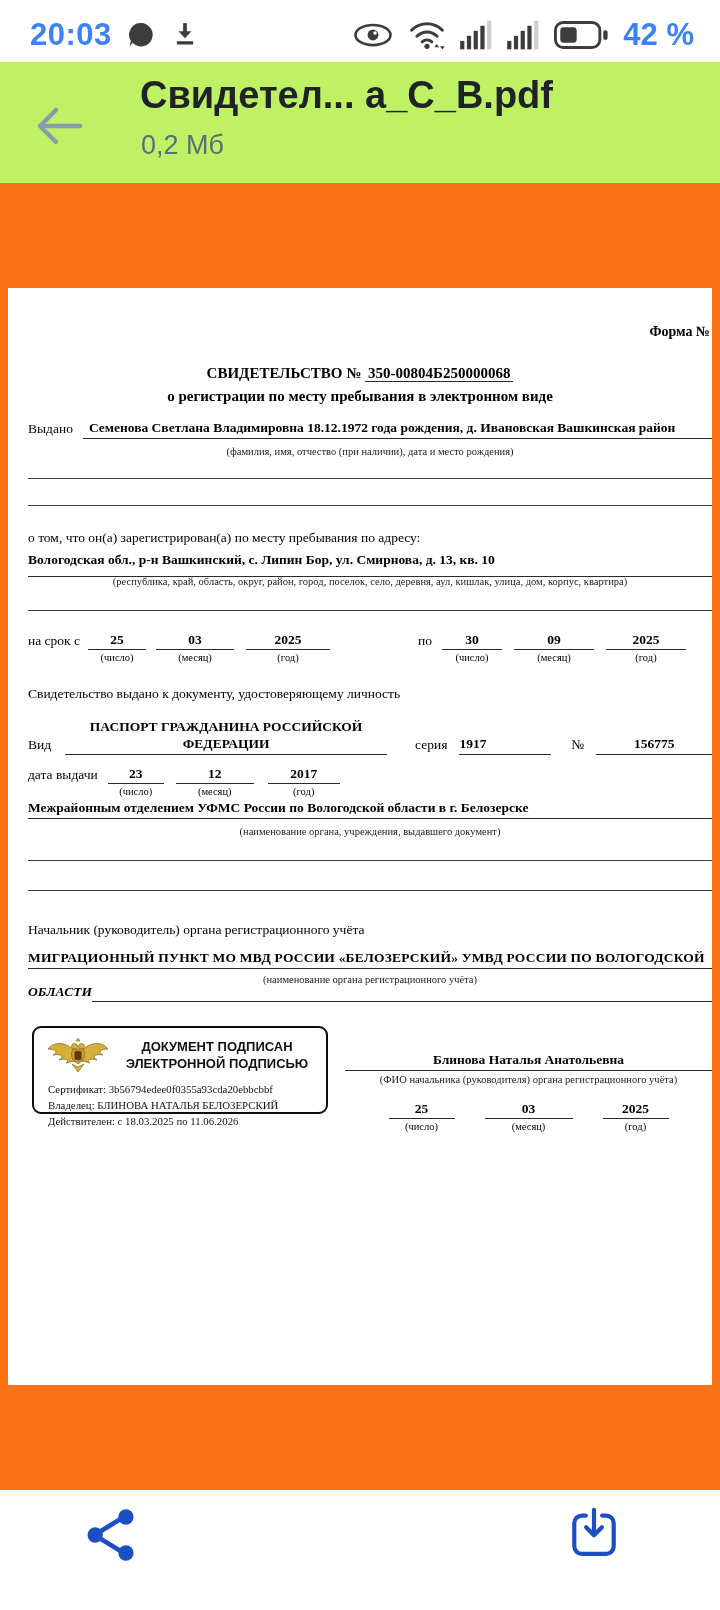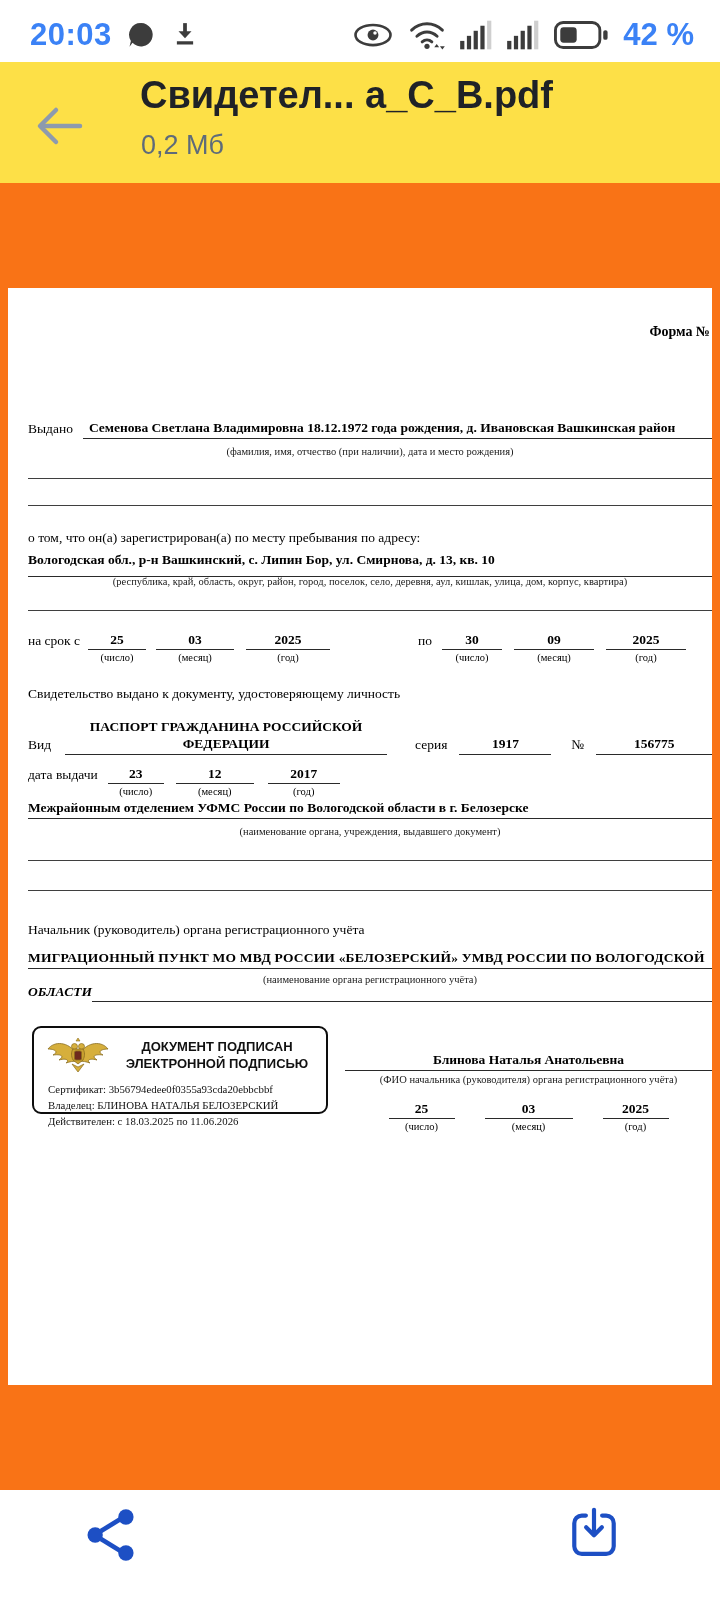--- a/index.html
+++ b/index.html
@@ -13,21 +13,21 @@
     position:absolute; top:0; left:0; right:0; height:62px;
     display:flex; align-items:center; padding:8px 26px 0 30px; box-sizing:border-box;
     color:#3b82f6;
   }
   .sb-left { display:flex; align-items:center; gap:14px; }
   .sb-time { font-size:31px; font-weight:700; letter-spacing:0.5px; }
   .sb-right { margin-left:auto; display:flex; align-items:center; gap:13px; }
   .sb-percent { font-size:31px; font-weight:700; }
   .sb-ic { display:block; }
   
-  .app-header { position:absolute; top:62px; left:0; right:0; height:121px; background:#fde047; }
+  .app-header { position:absolute; top:62px; left:0; right:0; height:121px; background:#bef264; }
   .back-button { position:absolute; left:34px; top:42px; width:50px; height:44px; cursor:pointer; }
   .file-title {
     position:absolute; left:140px; top:12px; width:560px;
     font-size:38px; font-weight:700; color:#1f2227; white-space:nowrap; overflow:hidden;
   }
   .file-size { position:absolute; left:141px; top:68px; font-size:27px; color:#5e6b7a; }
   
   .viewer { position:absolute; top:183px; left:0; right:0; height:1307px; background:#f97316; }
   .page {
     position:absolute; left:8px; top:105px; width:704px; height:1097px; background:#ffffff;
@@ -123,20 +123,26 @@
   </svg>
   <div class="file-title">Свидетел... а_С_В.pdf</div>
   <div class="file-size">0,2 Мб</div>
 </div>
 
 <div class="viewer">
   <div class="page">
 
     <div class="abs bold" style="top:36px; right:2px; font-size:14px;">Форма №</div>
 
+    <div class="abs" style="top:74px; left:0; right:0; text-align:center; font-size:15px; line-height:23px;">
+      <div>
+        <span class="bold">СВИДЕТЕЛЬСТВО № </span><span class="bold uline" style="padding:0 3px;">350-00804Б250000068</span>
+      </div>
+      <div class="bold">о регистрации по месту пребывания в электронном виде</div>
+    </div>
 
     <div class="abs frow" style="top:132px; left:20px; right:0;">
       <span style="padding-bottom:2px;">Выдано</span>
       <span class="uline fvalue" style="flex:1; margin-left:10px;">Семенова Светлана Владимировна 18.12.1972 года рождения, д. Ивановская Вашкинская район</span>
     </div>
     <div class="abs cap" style="top:158px; left:80px; right:60px;">(фамилия, имя, отчество (при наличии), дата и место рождения)</div>
 
     <div class="abs hr" style="top:190px; left:20px; right:0;"></div>
     <div class="abs hr" style="top:217px; left:20px; right:0;"></div>
 
@@ -178,21 +184,21 @@
 
     <div class="abs" style="top:398px; left:20px;">Свидетельство выдано к документу, удостоверяющему личность</div>
 
     <div class="abs frow" style="top:430px; left:20px; right:0;">
       <span style="padding-bottom:2px;">Вид</span>
       <span style="width:322px; margin-left:14px; text-align:center; line-height:17px;" class="bold uline">
         <div>ПАСПОРТ ГРАЖДАНИНА РОССИЙСКОЙ</div>
           <div style="padding-bottom:2px;">ФЕДЕРАЦИИ</div>
       </span>
       <span style="margin-left:28px; padding-bottom:2px;">серия</span>
-      <span class="bold uline" style="width:92px; margin-left:12px; text-align:center; padding-bottom:2px;">1917</span>
+      <span class="bold uline" style="width:92px; margin-left:12px; text-align:left; padding-bottom:2px;">1917</span>
       <span style="margin-left:20px; padding-bottom:2px;">№</span>
       <span class="bold uline" style="flex:1; margin-left:12px; text-align:center; padding-bottom:2px;">156775</span>
     </div>
 
     <div class="abs frow" style="top:478px; left:20px; align-items:flex-start;">
       <span style="padding-top:1px;">дата выдачи</span>
       <span class="cell" style="width:56px; margin-left:10px;">
         <div class="cv">23</div>
           <div class="cc">(число)</div>
       </span>

